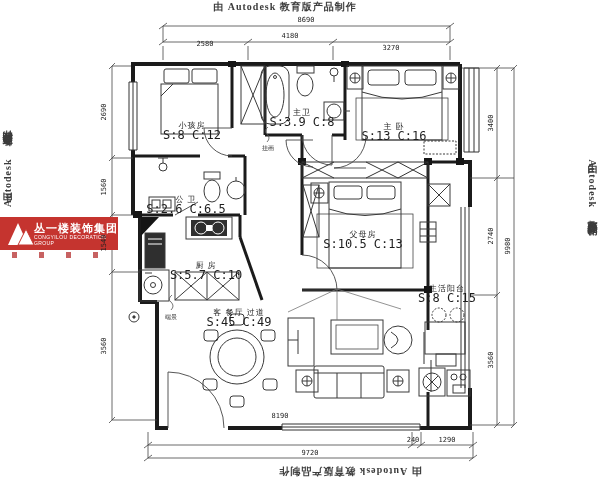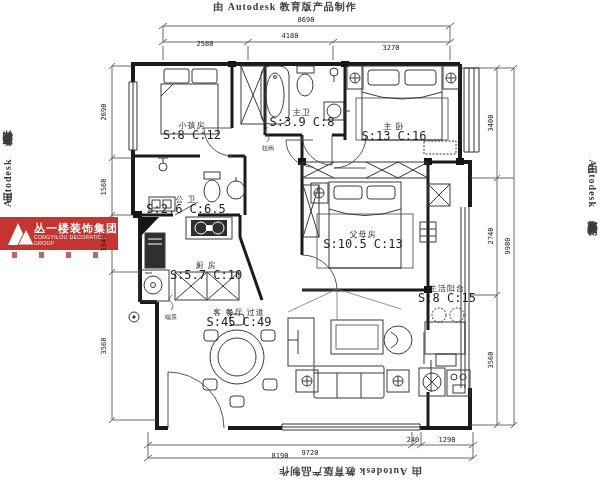--- a/index.html
+++ b/index.html
@@ -377,16 +377,16 @@
 <div class="dim vdim" style="left:104px;top:112px;">2690</div>
 <div class="dim vdim" style="left:104px;top:187px;">1560</div>
 <div class="dim vdim" style="left:104px;top:243px;">1540</div>
 <div class="dim vdim" style="left:104px;top:346px;">3560</div>
 
 <div class="dim vdim" style="left:491px;top:123px;">3400</div>
 <div class="dim vdim" style="left:491px;top:236px;">2740</div>
 <div class="dim vdim" style="left:491px;top:360px;">3560</div>
 <div class="dim vdim" style="left:508px;top:246px;">9980</div>
 
-<div class="dim" style="left:280px;top:456px;">8190</div>
+<div class="dim" style="left:280px;top:416px;">8190</div>
 <div class="dim" style="left:413px;top:440px;">240</div>
 <div class="dim" style="left:447px;top:440px;">1290</div>
 <div class="dim" style="left:310px;top:453px;">9720</div>
 
 </body></html>

